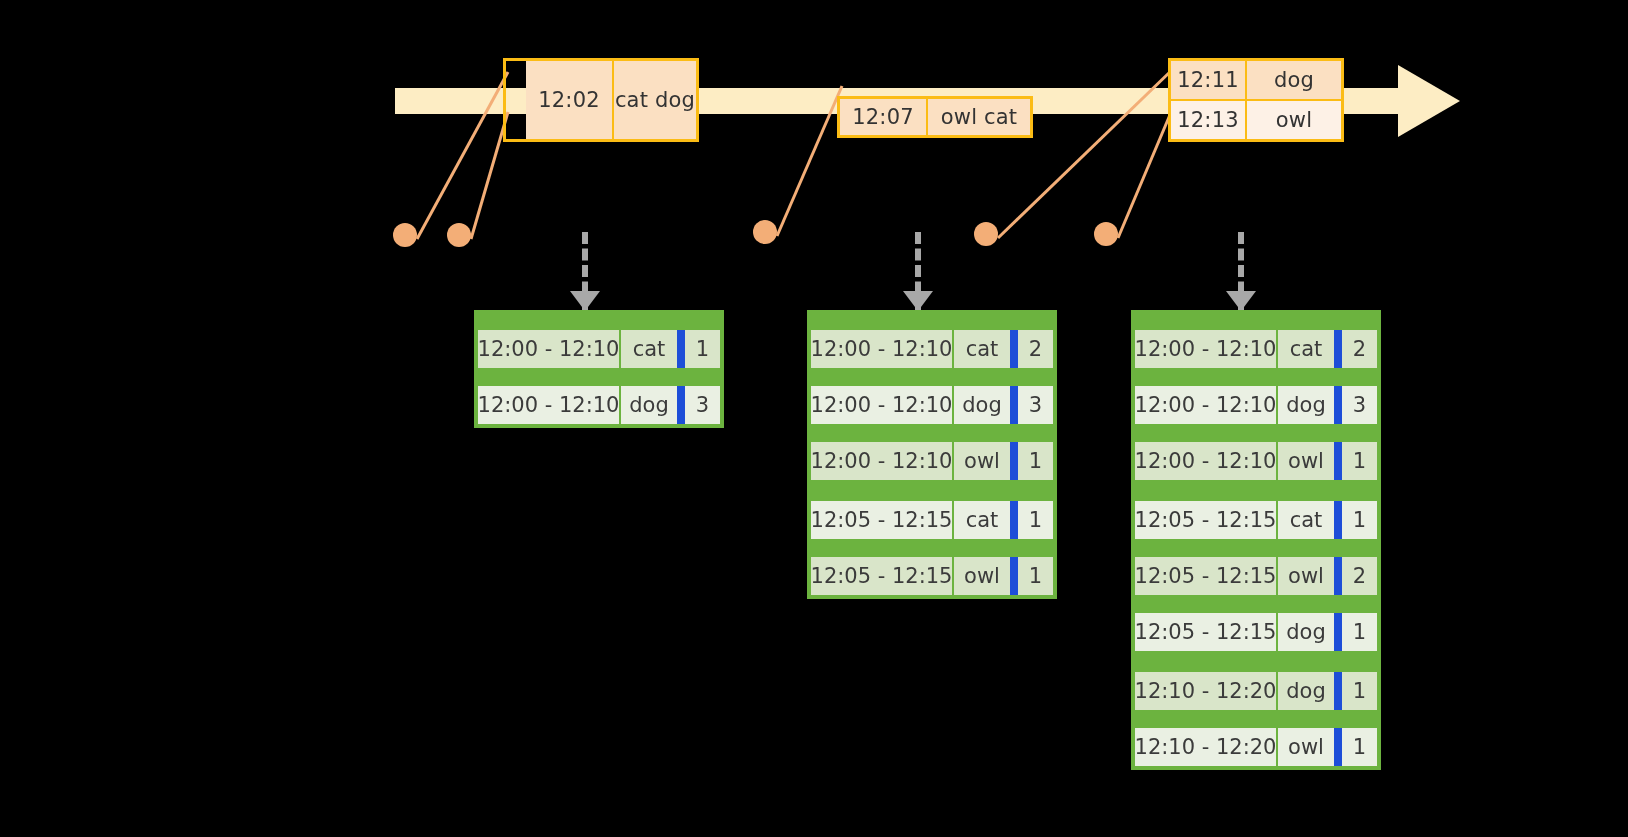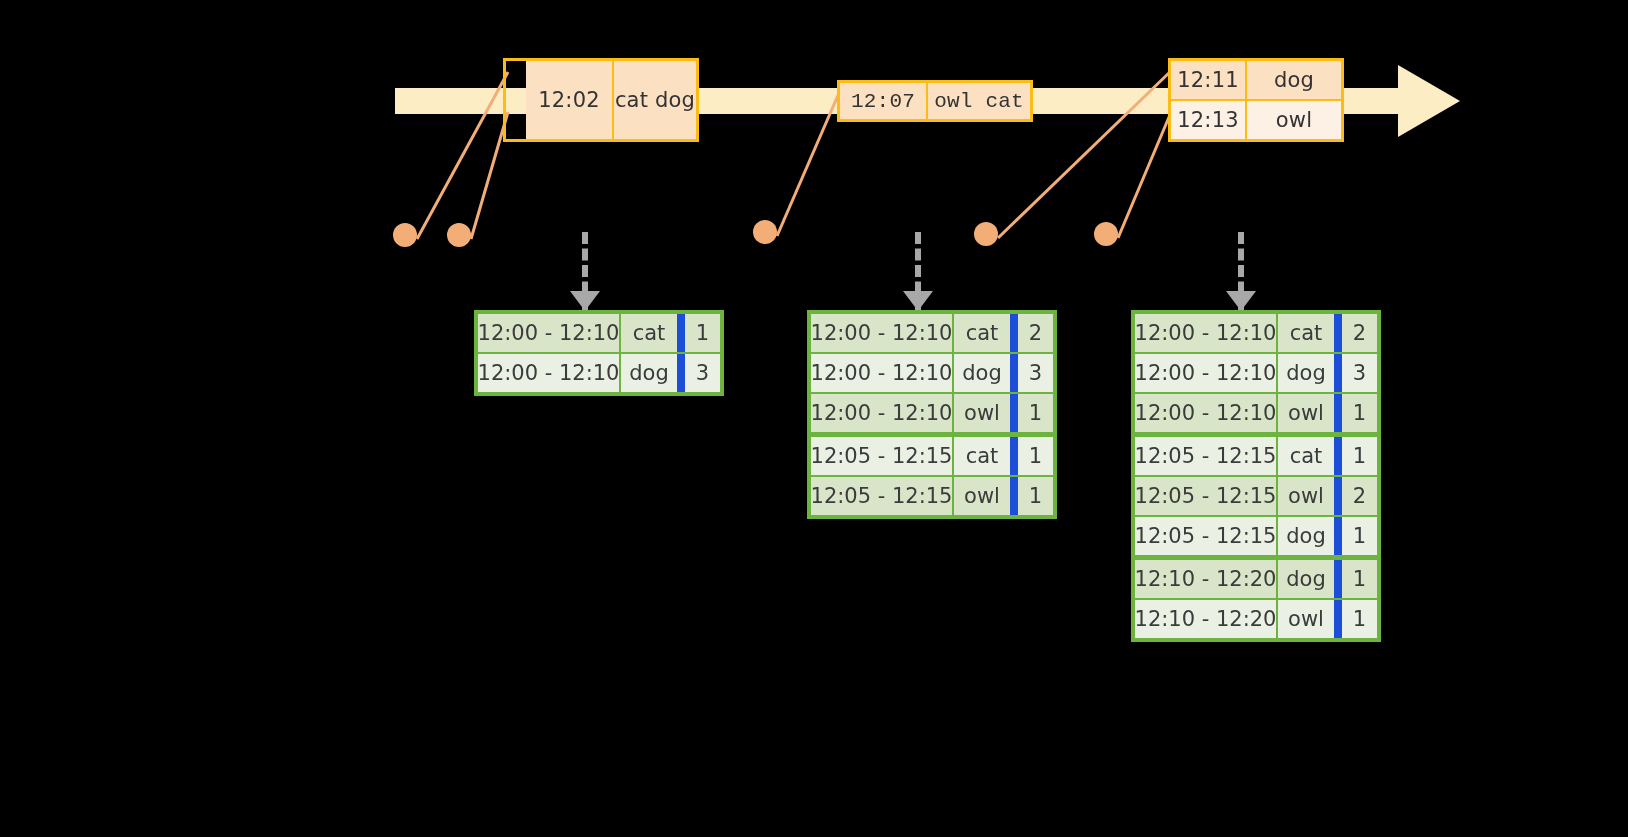--- a/index.html
+++ b/index.html
@@ -32,21 +32,21 @@
     font-size:21px;color:#333;letter-spacing:.2px;white-space:nowrap;
   }
   .ev-time{width:86px;border-right:2px solid #fbbc15;}
   .ev-words{flex:1;}
   .sh-a .ev-row:nth-child(odd)  .ev-time,
   .sh-a .ev-row:nth-child(odd)  .ev-words{background:#fbe0c2;}
   .sh-a .ev-row:nth-child(even) .ev-time,
   .sh-a .ev-row:nth-child(even) .ev-words{background:#fdf1e6;}
 
   #ev1{left:503px;top:58px;width:196px;height:84px;padding-left:20px;}
-  #ev2{left:837px;top:80px;width:196px;height:42px;font-family:Liberation Mono, monospace;}
+  #ev2{left:837px;top:96px;width:196px;height:42px;}
   #ev3{left:1168px;top:58px;width:176px;height:84px;}
   #ev3 .ev-time{width:74px;}
 
   
   .dot{
     position:absolute;width:24px;height:24px;border-radius:50%;
     background:#f3ae77;
   }
   #lines{position:absolute;left:0;top:0;width:1628px;height:837px;}
 
@@ -60,21 +60,21 @@
     position:absolute;left:0;bottom:-1px;width:0;height:0;
     border-left:15px solid transparent;border-right:15px solid transparent;
     border-top:20px solid #a8a8a8;
   }
 
   
   .gt{
     position:absolute;border:4px solid #6cb33f;box-sizing:border-box;
     background:#6cb33f;
   }
-  .gt-row{display:flex;height:38px;}
+  .gt-row{display:flex;height:38px;margin-top:16px;}
   .gt-row.grp{border-top:5px solid #6cb33f;}
   .gt-row.sep{border-top:2px solid #6cb33f;}
   .gt-c{
     display:flex;align-items:center;justify-content:center;
     font-size:21px;color:#3b3b3b;white-space:nowrap;box-sizing:border-box;
   }
   .gt-c.win{border-right:2px solid #6cb33f;}
   .gt-c.word{border-right:8px solid #1d4ed8;}
   .gt-row.dark .gt-c{background:#d9e5c9;}
   .gt-row.light .gt-c{background:#eaf0e3;}

